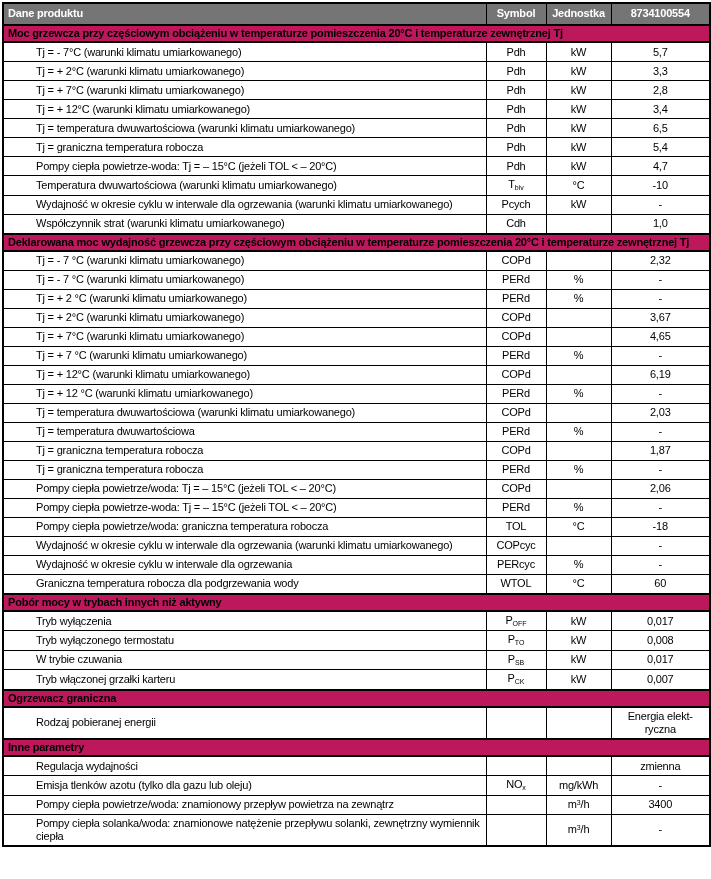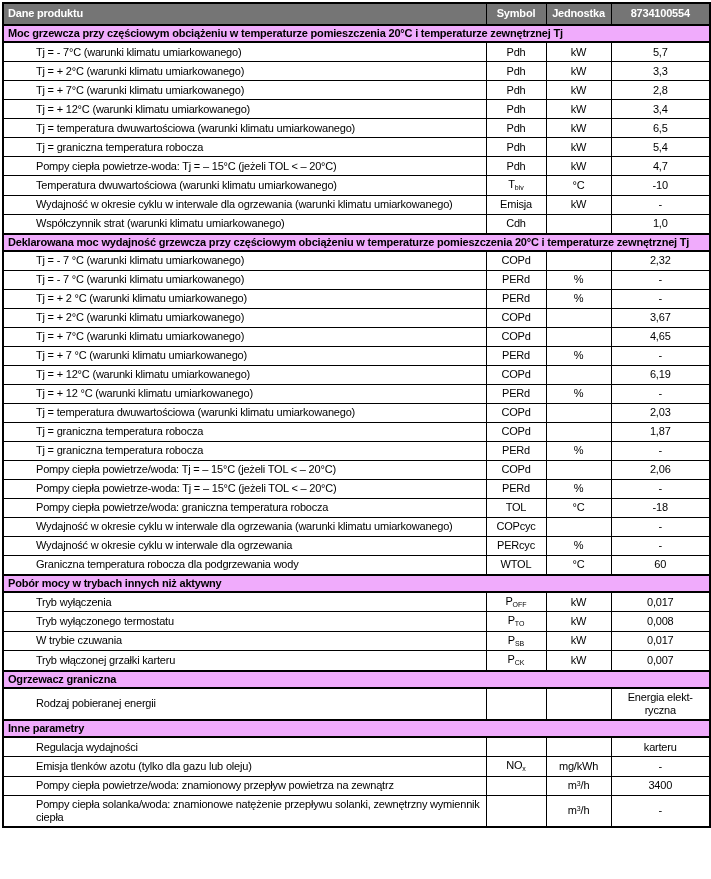--- a/index.html
+++ b/index.html
@@ -30,21 +30,21 @@
   thead th{
     background:#757575;
     color:#fff;
     font-weight:bold;
     text-align:center;
     height:16px;
     margin-top:20px;
   }
   thead th.h-label{text-align:left;}
   td.section{
-    background:#f0abfc;
+    background:#be185d;
     font-weight:bold;
     text-align:left;
     height:11px;
     border-top:2px solid #000;
     border-bottom:2px solid #000;
     padding:1px 4px;
   }
   td.label{text-align:left;height:14px;padding-left:32px;}
   td.symbol,td.unit,td.value{text-align:center;height:14px;}
   sub{font-size:7px;letter-spacing:0;vertical-align:-2px;}
@@ -116,21 +116,21 @@
           <td class="value">4,7</td>
         </tr>
         <tr>
           <td class="label">Temperatura dwuwartościowa (warunki klimatu umiarkowanego)</td>
           <td class="symbol">T<sub>biv</sub></td>
           <td class="unit">°C</td>
           <td class="value">-10</td>
         </tr>
         <tr>
           <td class="label">Wydajność w okresie cyklu w interwale dla ogrzewania (warunki klimatu umiarkowanego)</td>
-          <td class="symbol">Emisja</td>
+          <td class="symbol">Pcych</td>
           <td class="unit">kW</td>
           <td class="value">-</td>
         </tr>
         <tr>
           <td class="label">Współczynnik strat (warunki klimatu umiarkowanego)</td>
           <td class="symbol">Cdh</td>
           <td class="unit"></td>
           <td class="value">1,0</td>
         </tr>
         <tr>
@@ -182,20 +182,26 @@
           <td class="label">Tj = + 12 °C (warunki klimatu umiarkowanego)</td>
           <td class="symbol">PERd</td>
           <td class="unit">%</td>
           <td class="value">-</td>
         </tr>
         <tr>
           <td class="label">Tj = temperatura dwuwartościowa (warunki klimatu umiarkowanego)</td>
           <td class="symbol">COPd</td>
           <td class="unit"></td>
           <td class="value">2,03</td>
+        </tr>
+        <tr>
+          <td class="label">Tj = temperatura dwuwartościowa</td>
+          <td class="symbol">PERd</td>
+          <td class="unit">%</td>
+          <td class="value">-</td>
         </tr>
         <tr>
           <td class="label">Tj = graniczna temperatura robocza</td>
           <td class="symbol">COPd</td>
           <td class="unit"></td>
           <td class="value">1,87</td>
         </tr>
         <tr>
           <td class="label">Tj = graniczna temperatura robocza</td>
           <td class="symbol">PERd</td>
@@ -274,21 +280,21 @@
           <td class="unit"></td>
           <td class="value">Energia elekt-ryczna</td>
         </tr>
         <tr>
           <td colspan="4" class="section">Inne parametry</td>
         </tr>
         <tr>
           <td class="label">Regulacja wydajności</td>
           <td class="symbol"></td>
           <td class="unit"></td>
-          <td class="value">karteru</td>
+          <td class="value">zmienna</td>
         </tr>
         <tr>
           <td class="label">Emisja tlenków azotu (tylko dla gazu lub oleju)</td>
           <td class="symbol">NO<sub>x</sub></td>
           <td class="unit">mg/kWh</td>
           <td class="value">-</td>
         </tr>
         <tr>
           <td class="label">Pompy ciepła powietrze/woda: znamionowy przepływ powietrza na zewnątrz</td>
           <td class="symbol"></td>

